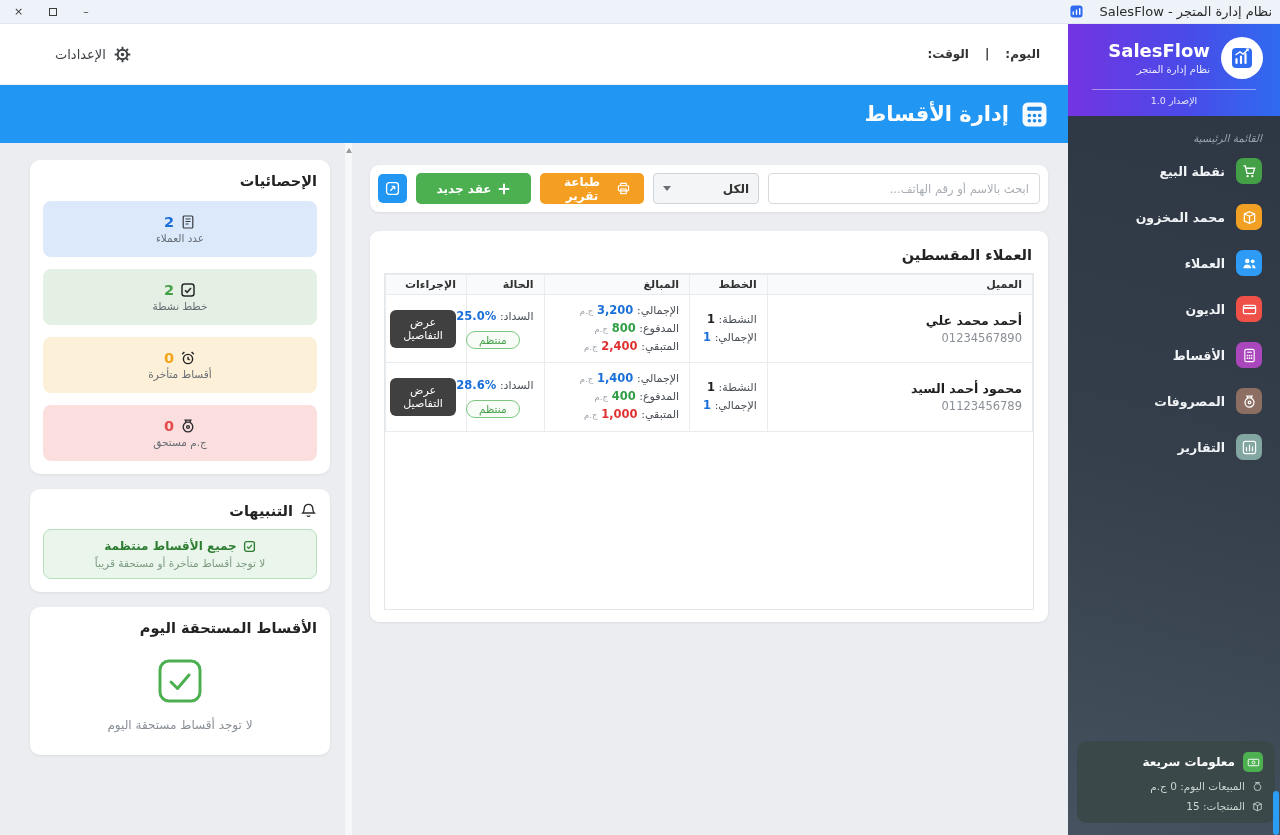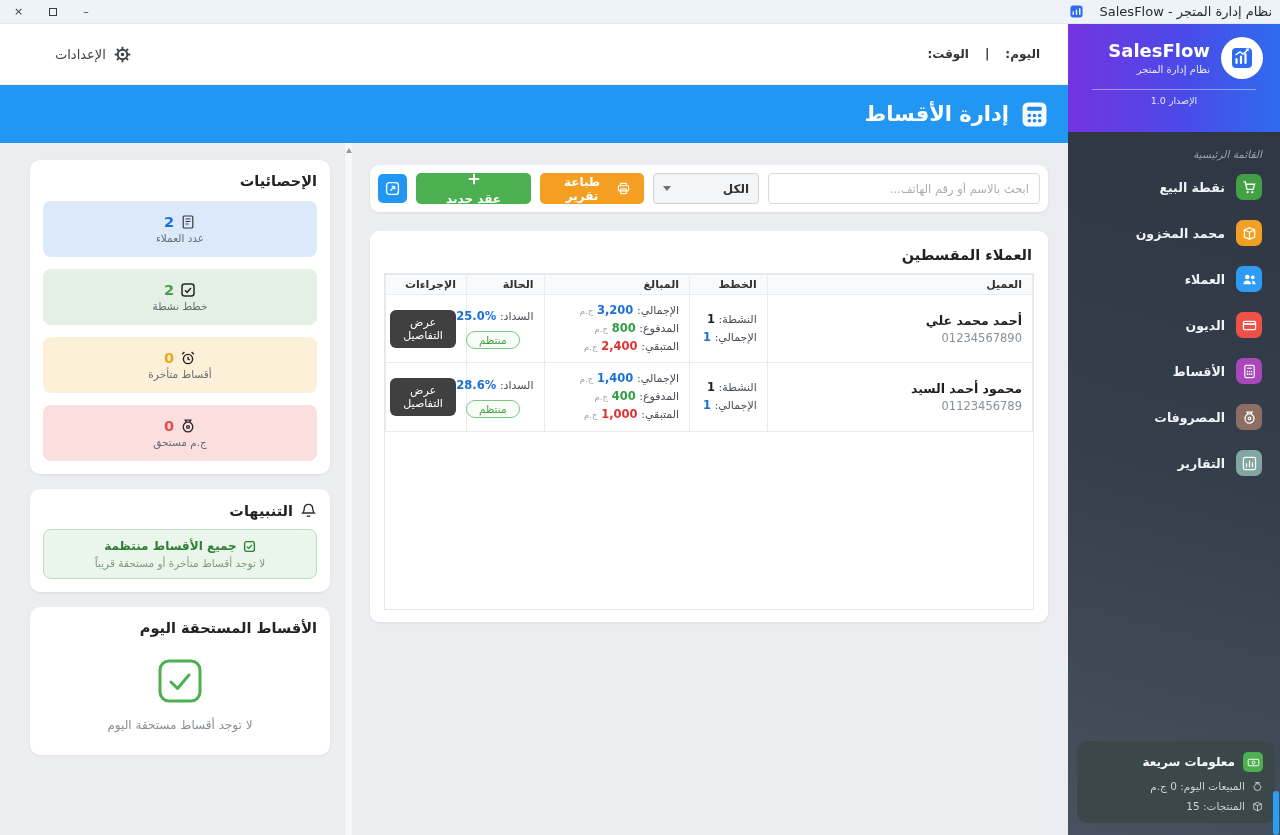--- a/index.html
+++ b/index.html
@@ -47,21 +47,21 @@
                   font-size:11.5px; font-family:inherit; color:#333; direction:rtl; }
   .search-input::placeholder { color:#a9aeb5; }
   .select { width:106px; height:31px; border:1px solid #cfd4d9; border-radius:4px; background:#f4f5f6;
             display:flex; align-items:center; justify-content:space-between; padding:0 9px;
             font-size:12px; font-weight:bold; color:#333; cursor:pointer; }
   .caret { width:0; height:0; border-left:4px solid transparent; border-right:4px solid transparent;
            border-top:5px solid #6a6f75; }
   .btn { height:31px; border:none; border-radius:5px; display:flex; align-items:center; gap:7px;
          padding:0 14px; font-size:12px; font-weight:bold; color:#fff; cursor:pointer; font-family:inherit; }
   .btn-orange { background:#f59f22; width:104px; justify-content:center; }
-  .btn-green  { background:#4caf50; width:115px; justify-content:flex-start;flex-direction:column; }
+  .btn-green  { background:#4caf50; width:115px; justify-content:center; }
   .btn-blue-sq { width:29px; height:29px; border:none; border-radius:5px; background:#2196f3;
                  display:flex; align-items:center; justify-content:center; cursor:pointer; }
 
   
   .table-card { margin-top:19px; padding:12px 14px; }
   .table-title { font-size:14.5px; font-weight:bold; color:#222; margin:4px 2px 10px; }
   .twrap { border:1px solid #e4e7ea; height:337px; overflow:hidden; }
   table { width:100%; border-collapse:collapse; table-layout:fixed; }
   th, td { border:1px solid #e9ecef; }
   th { background:#f9fafb; color:#333; font-size:11px; font-weight:bold; padding:3px 10px; text-align:right; }
@@ -96,21 +96,21 @@
   .alert-line1 { display:flex; align-items:center; justify-content:center; gap:6px;
                  color:#2e7d32; font-weight:bold; font-size:12px; }
   .alert-line2 { color:#7d9b80; font-size:10.5px; margin-top:4px; }
   .due-body { text-align:center; padding:22px 0 10px; }
   .due-body svg { margin:0 auto 14px; }
   .due-empty { color:#8a9097; font-size:12px; }
 
   
   .sidebar { position:absolute; top:24px; right:0; width:212px; bottom:0;
              background:linear-gradient(195deg,#2c3541 0%,#353f4b 55%,#46525f 100%); }
-  .sb-head { height:108px; background:linear-gradient(90deg,#7434e2 0%,#4a4ae8 55%,#2f6bf0 100%);
+  .sb-head { height:92px; background:linear-gradient(90deg,#7434e2 0%,#4a4ae8 55%,#2f6bf0 100%);
              padding:12px 16px 6px; }
   .sb-brand-row { display:flex; align-items:center; gap:10px; }
   .sb-name { color:#fff; font-size:18px; font-weight:bold; line-height:1.15; }
   .sb-sub  { color:rgba(255,255,255,.88); font-size:10px; margin-top:2px; }
   .sb-div { border-top:1px solid rgba(255,255,255,.45); margin:9px 8px 5px; }
   .sb-version { text-align:center; color:rgba(255,255,255,.85); font-size:9.5px; }
   .sb-menu-title { color:#99a3ae; font-size:10.5px; margin:16px 18px 4px;font-style:italic; }
   .sb-item { display:flex; align-items:center; gap:11px; padding:10px 18px; cursor:pointer; }
   .sb-icon { width:26px; height:26px; border-radius:7px; display:flex; align-items:center;
              justify-content:center; flex:none; }

